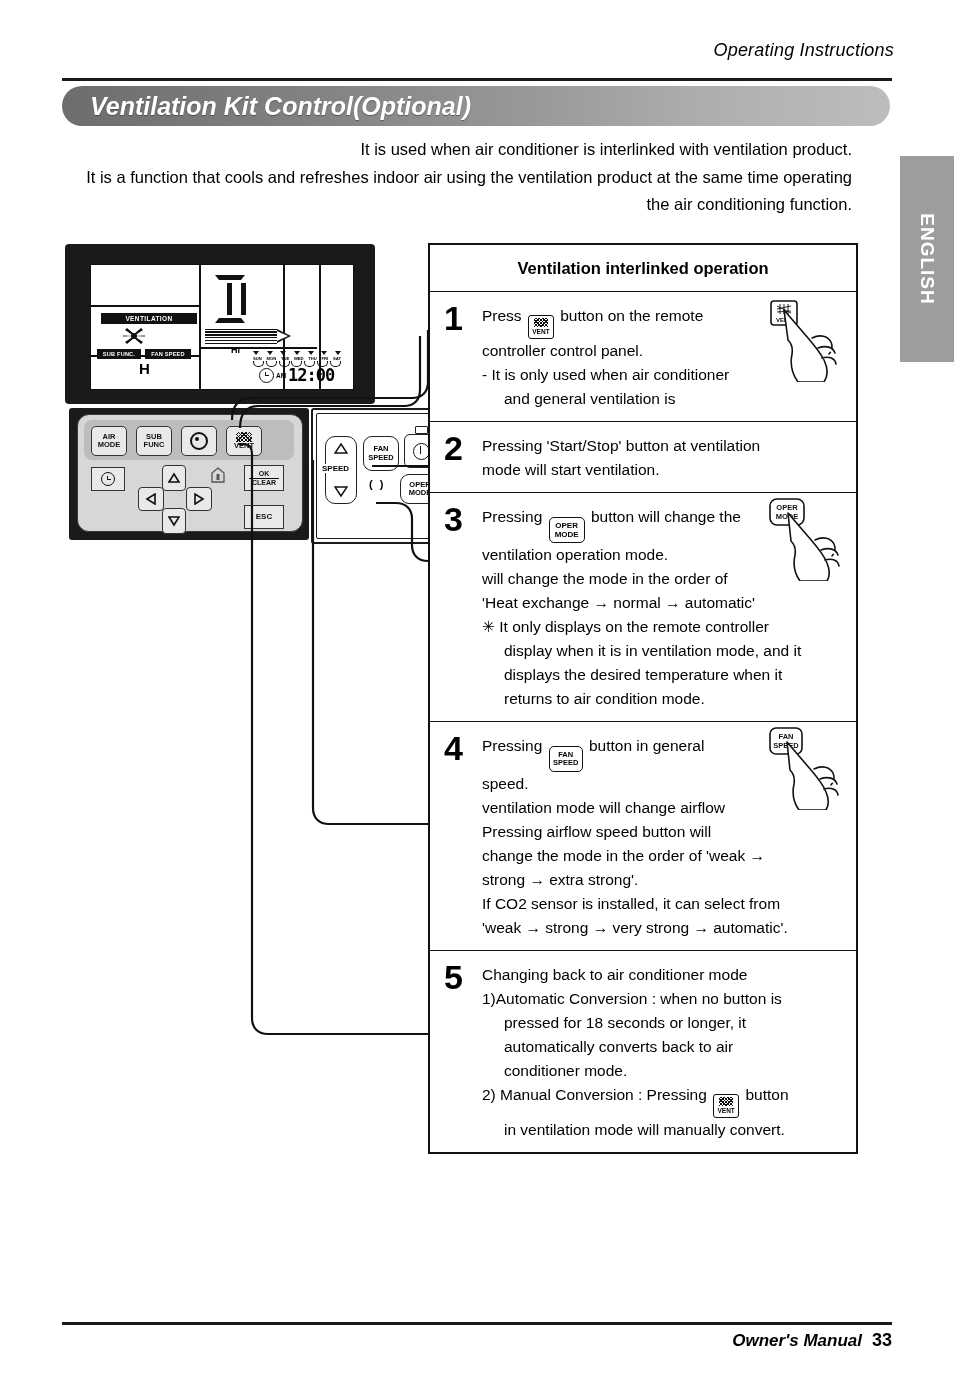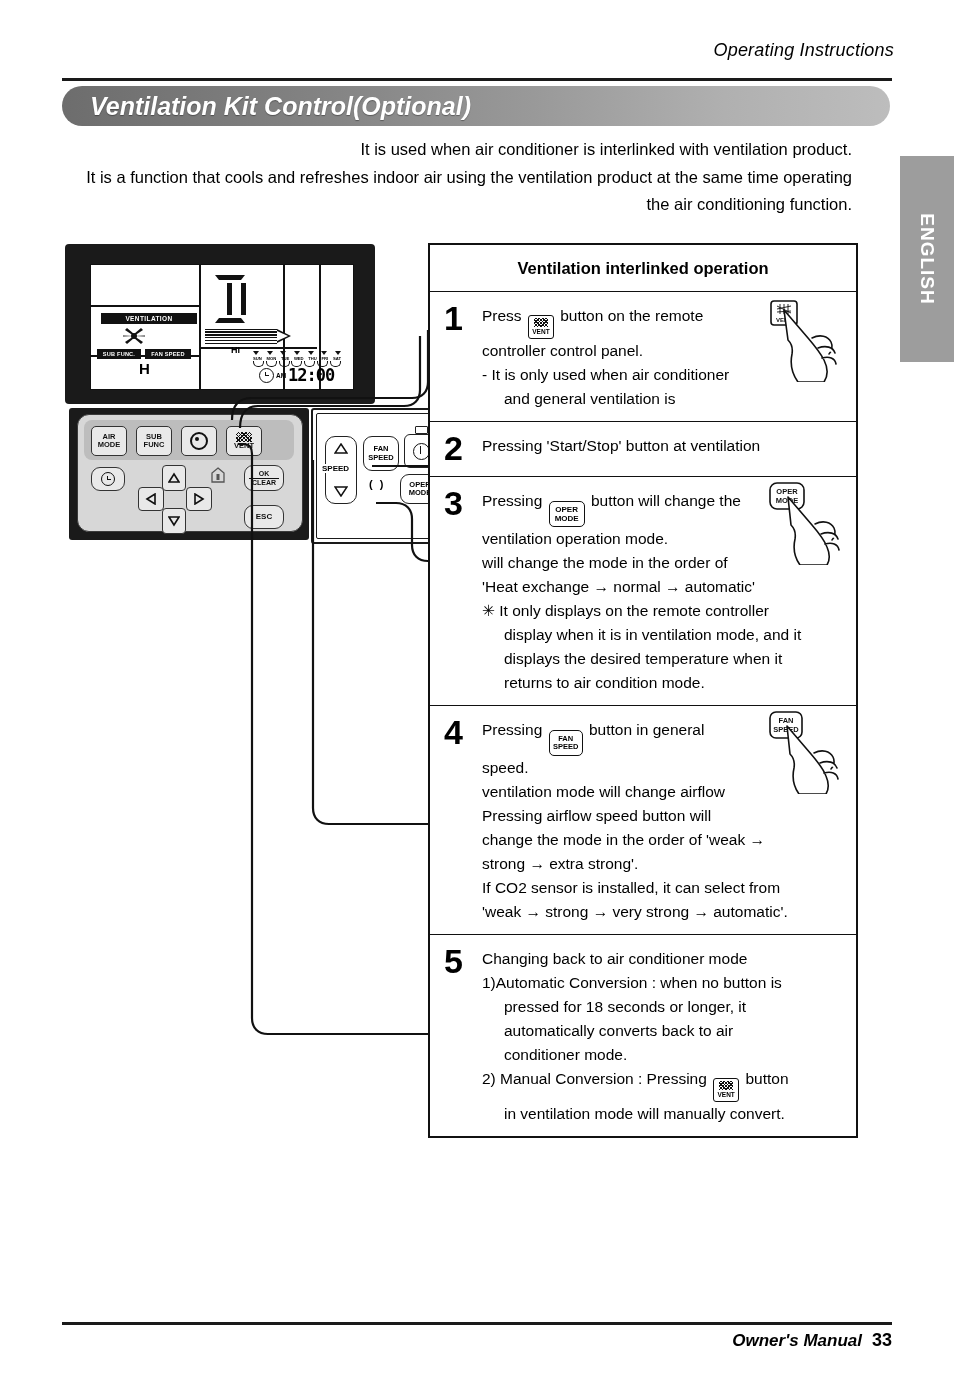--- a/index.html
+++ b/index.html
@@ -106,21 +106,21 @@
     border:1.6px solid #3a3a3a;border-radius:12px;
   }
   .keypad-top{
     position:absolute;left:6px;top:5px;width:210px;height:40px;background:#bdbdbd;border-radius:8px;
   }
   .btn{
     position:absolute;background:#e9e9e9;border:1.6px solid #333;border-radius:5px;
     display:flex;flex-direction:column;align-items:center;justify-content:center;
     font-size:7.5px;font-weight:bold;line-height:8.5px;color:#111;text-align:center;
   }
-  .btn.round{border-radius:9px;}
+  .btn.round{border-radius:0;}
   .hatch{
     width:16px;height:10px;
     background:repeating-linear-gradient(45deg,#111 0 1px,transparent 1px 2.6px),
                repeating-linear-gradient(-45deg,#111 0 1px,transparent 1px 2.6px);
   }
   .gear{width:14px;height:14px;border:2px solid #111;border-radius:50%;position:relative;}
   .gear:after{content:"";position:absolute;left:3px;top:3px;width:4px;height:4px;background:#111;border-radius:50%;}
   .arrowbtn{position:absolute;background:#e9e9e9;border:1.6px solid #333;border-radius:4px;display:flex;align-items:center;justify-content:center;}
 
   .right-panel{
@@ -443,20 +443,21 @@
             <path d="M54 60 C 61 58, 67 60, 68 66"></path>
           </g>
         </svg>
       </div>
     </div>
 
     <div class="step">
       <div class="step-num">2</div>
       <div class="step-body">
         <span class="ln">Pressing 'Start/Stop' button at ventilation</span>
+        <span class="ln">mode will start ventilation.</span>
       </div>
     </div>
 
     <div class="step">
       <div class="step-num">3</div>
       <div class="step-body">
         <span class="ln"><span>Pressing </span><span class="chip oper">
               <span>OPER</span>
               <span>MODE</span>
             </span><span> button will change the</span></span>

